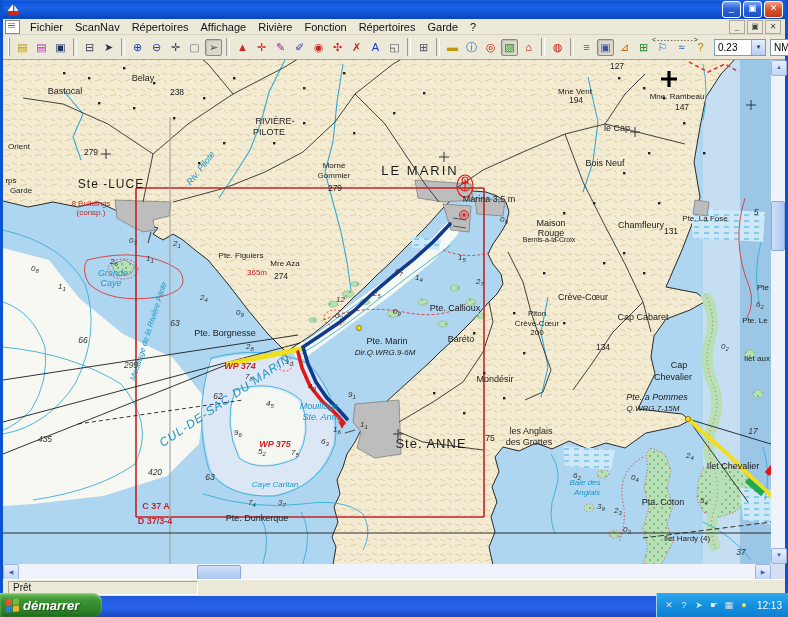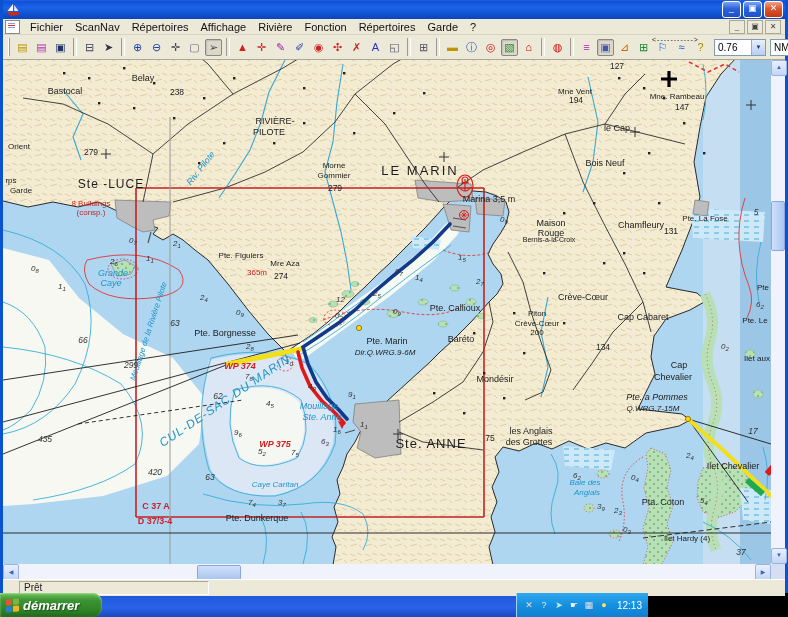--- a/index.html
+++ b/index.html
@@ -37,23 +37,23 @@
   .hscroll{width:768px;height:15px;background:#f0f3fb;display:flex;}
   .sbtn{width:14px;height:14px;flex:0 0 auto;background:linear-gradient(180deg,#e8f0fd,#c2d5f4);border:1px solid #9cb3e0;border-radius:2px;font-size:6px;color:#3a63c0;text-align:center;line-height:13px;}
   .hscroll .sbtn{height:15px;line-height:14px;}
   .vthumb{width:12px;height:48px;margin:125px auto 0 auto;background:linear-gradient(90deg,#cfe0f9,#aac6f0);border:1px solid #8aa6dd;border-radius:2px;}
   .hthumb{width:42px;height:13px;margin:1px 0 0 178px;background:linear-gradient(180deg,#cfe0f9,#aac6f0);border:1px solid #8aa6dd;border-radius:2px;}
   .vspace{flex:1;}
   .hspace{flex:1;}
   .sbcorner{width:14px;height:15px;background:#d6dff2;}
   
   .statusbar{flex:0 0 16px;background:#ece9d8;border-top:1px solid #fff;display:flex;align-items:center;font-size:10px;color:#222;}
-  .statusfield{border:1px solid #aca899;border-right-color:#fff;border-bottom-color:#fff;height:12px;line-height:12px;padding:0 4px;min-width:180px;margin-left:16px;}
-  
-  .taskbar{width:648px;height:24px;background:linear-gradient(180deg,#3a77f0 0%,#2159dd 12%,#2a63e8 60%,#1a48c0 100%);display:flex;align-items:stretch;}
+  .statusfield{border:1px solid #aca899;border-right-color:#fff;border-bottom-color:#fff;height:12px;line-height:12px;padding:0 4px;min-width:180px;margin-left:5px;}
+  
+  .taskbar{width:788px;height:24px;background:linear-gradient(180deg,#3a77f0 0%,#2159dd 12%,#2a63e8 60%,#1a48c0 100%);display:flex;align-items:stretch;}
   .startbtn{width:96px;background:linear-gradient(180deg,#6cbf5a 0%,#3d9434 30%,#2f8428 70%,#1f6a1c 100%);border-radius:0 9px 9px 0;display:flex;align-items:center;color:#fff;font-style:italic;font-weight:bold;font-size:13px;padding-left:6px;box-shadow:inset 0 1px 2px #9fe08c;text-shadow:1px 1px 1px #1c5218;}
   .xpflag{width:13px;height:13px;display:grid;grid-template-columns:6px 6px;grid-template-rows:6px 6px;gap:1px;margin-right:4px;transform:skewY(-5deg);}
   .xpflag i{border-radius:1px;}
   .taskitem{margin:2px 0 2px 10px;width:162px;background:linear-gradient(180deg,#3e6fd8,#1d4ec0);border:1px solid #1538a0;border-radius:2px;display:flex;align-items:center;color:#fff;font-size:10px;padding:0 4px;overflow:hidden;white-space:nowrap;box-shadow:inset 1px 1px 2px #123a8a;}
   .taskitem svg{flex:0 0 auto;margin-right:4px;}
   .tray{margin-left:auto;display:flex;align-items:center;background:linear-gradient(180deg,#31a8f0 0%,#1590e0 50%,#0f7fd0 100%);border-left:1px solid #9fd4f8;padding:0 6px;gap:3px;color:#fff;}
   .tray-ico{width:12px;height:12px;font-size:9px;line-height:12px;text-align:center;}
   .clock{font-size:10px;margin-left:4px;color:#fff;}
   
   text{font-family:"Liberation Sans",sans-serif;}
@@ -146,21 +146,21 @@
         <button class="tbbtn" style="color: rgb(170, 34, 170);">≡</button>
         <button class="tbbtn pressed" style="color: rgb(68, 85, 170);">▣</button>
         <button class="tbbtn" style="color: rgb(204, 102, 0);">⊿</button>
         <button class="tbbtn" style="color: rgb(34, 136, 51);">⊞</button>
         <button class="tbbtn" style="color: rgb(34, 102, 204);">⚐</button>
         <button class="tbbtn" style="color: rgb(34, 102, 204);">≈</button>
         <button class="tbbtn" style="color: rgb(176, 128, 0);">?</button>
       </span>
     <span class="measure-hint">&lt;-----------&gt;</span>
     <span class="combo">
-      <span class="cval">0.76</span>
+      <span class="cval">0.23</span>
       <span class="cbtn">▼</span>
     </span>
     <span class="combo small">
       <span class="cval">NM</span>
 
     </span>
   </div>
 
   <div class="maparea">
     <svg class="mapsvg" viewBox="0 58 768 504" preserveAspectRatio="none">

